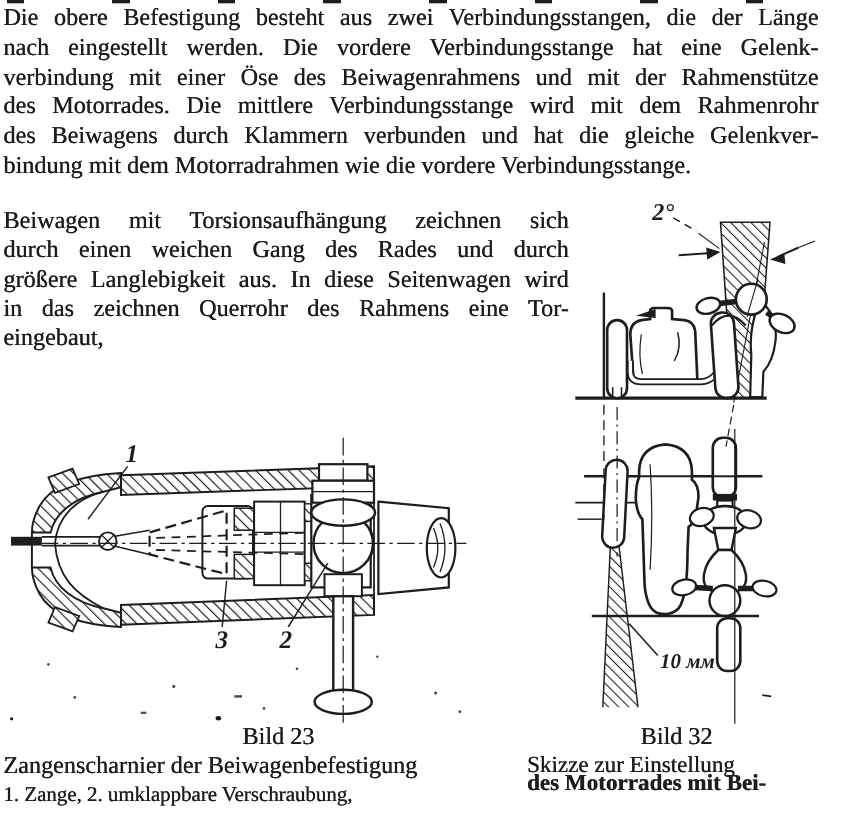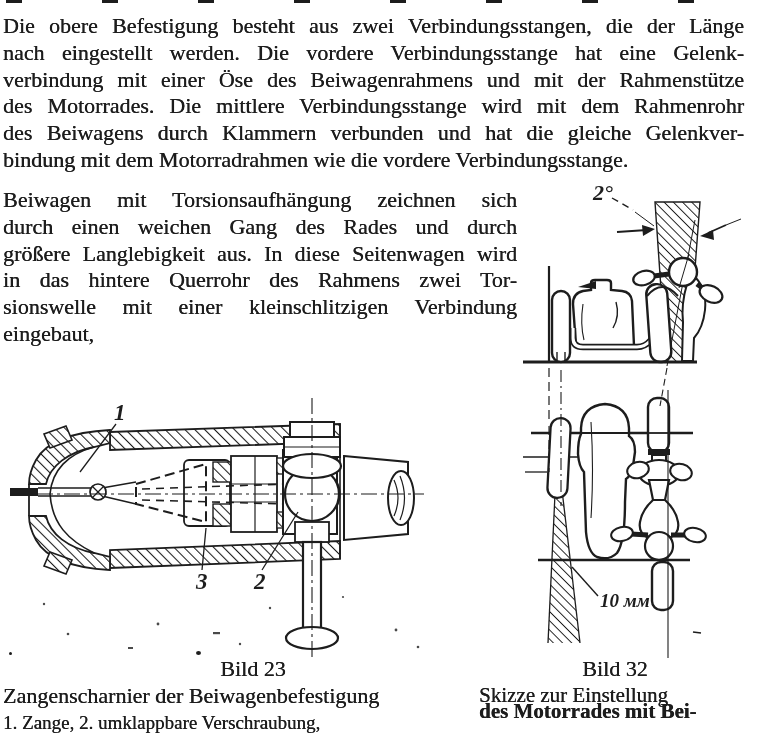--- a/index.html
+++ b/index.html
@@ -23,35 +23,34 @@
   svg{position:absolute;overflow:visible;}
   svg text{font-family:"Liberation Serif","DejaVu Serif",serif;}
   .plabel{font-size:23px;font-style:italic;font-weight:bold;}
   .dlabel{font-style:italic;font-weight:bold;}
 </style>
 </head>
 <body>
 
 <div class="topcut"></div>
 
-<div class="para" style="left:3px;top:13px;width:741px;">
+<div class="para" style="left:3px;top:3px;width:741px;">
   <div class="line jline">Die obere Befestigung besteht aus zwei Verbindungsstangen, die der Länge</div>
   <div class="line jline">nach eingestellt werden. Die vordere Verbindungsstange hat eine Gelenk-</div>
   <div class="line jline">verbindung mit einer Öse des Beiwagenrahmens und mit der Rahmenstütze</div>
   <div class="line jline">des Motorrades. Die mittlere Verbindungsstange wird mit dem Rahmenrohr</div>
   <div class="line jline">des Beiwagens durch Klammern verbunden und hat die gleiche Gelenkver-</div>
   <div class="line lline">bindung mit dem Motorradrahmen wie die vordere Verbindungsstange.</div>
 </div>
 
 <div class="para" style="left:3px;top:187px;width:514px;">
   <div class="line jline">Beiwagen mit Torsionsaufhängung zeichnen sich</div>
   <div class="line jline">durch einen weichen Gang des Rades und durch</div>
   <div class="line jline">größere Langlebigkeit aus. In diese Seitenwagen wird</div>
-  <div class="line jline">in das hintere Querrohr des Rahmens zwei Tor-</div>
-  <div class="line jline">sionswelle mit einer kleinschlitzigen Verbindung</div>
+  <div class="line jline">in das zeichnen Querrohr des Rahmens eine Tor-</div>
   <div class="line lline">eingebaut,</div>
 </div>
 
 <svg viewBox="0 0 420 275" width="420" height="275" style="left:8px;top:392px;">
   <defs>
     <pattern id="p23" patternUnits="userSpaceOnUse" width="7" height="7" patternTransform="rotate(-45)">
       <rect width="7" height="7" fill="#ffffff"></rect>
       <line x1="0" y1="0" x2="0" y2="7" stroke="#1d1d1d" stroke-width="2.1"></line>
     </pattern>
   </defs>

